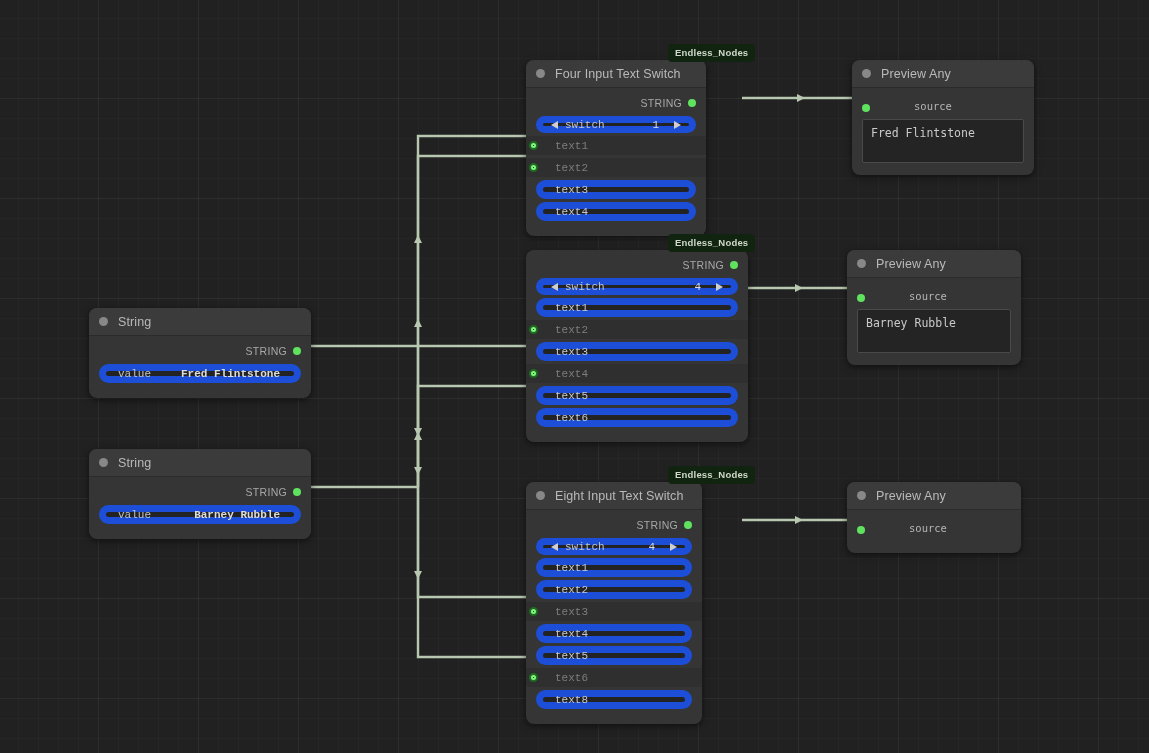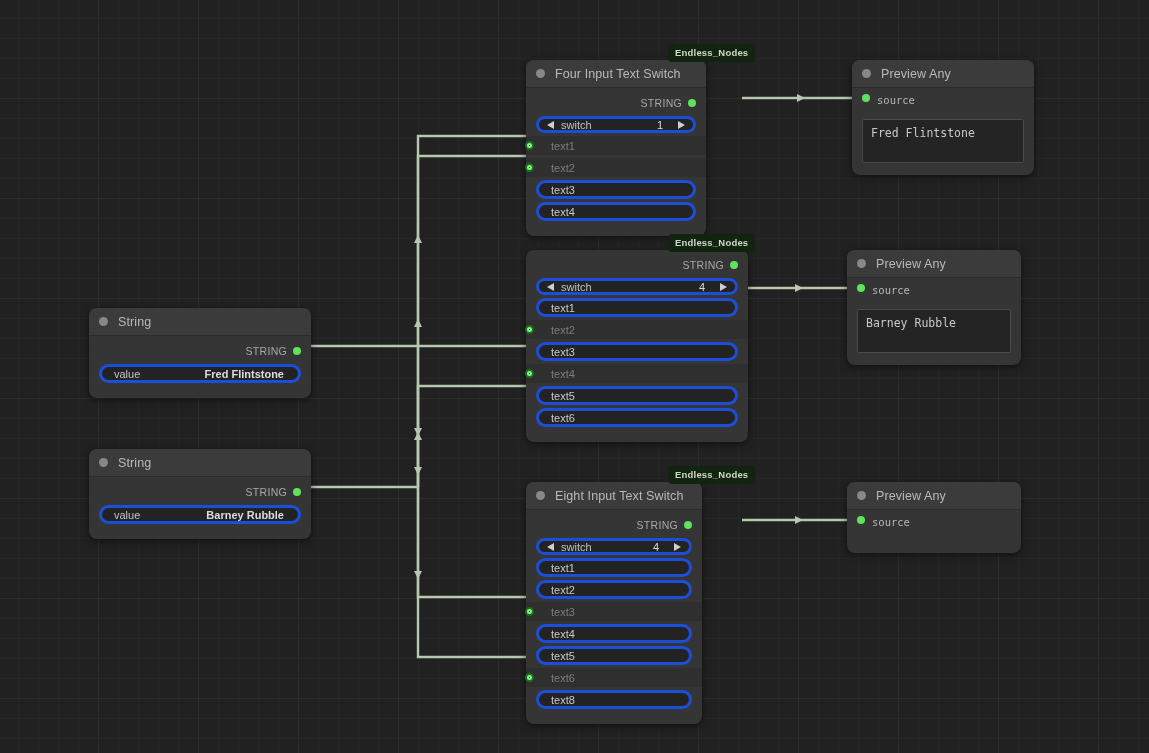--- a/index.html
+++ b/index.html
@@ -101,42 +101,44 @@
   .port-out {
     width: 8px; height: 8px;
     border-radius: 50%;
     background: #5fe35f;
     flex: 0 0 auto;
   }
 
   
   .in-row {
     display: flex;
-    align-items: flex-start;
+    align-items: flex-end;
     height: 18px;
     margin-bottom: 7px;
+    gap: 37px;
   }
   .in-row .port-out { margin-right: 7px; }
   .in-label {
     font-size: 10.5px;
     color: #b5b5b5;
     font-family: "DejaVu Sans Mono", monospace;
   }
 
   
   .widget {
     height: 17px;
     border-radius: 9px;
     background: #232323;
-    border: 3px solid #1d4ed8;
+    border: 7px solid #1d4ed8;
     margin-bottom: 3px;
     display: flex;
     align-items: center;
     box-sizing: border-box;
     position: relative;
+    font-family: Liberation Mono, monospace;
   }
   .widget-label {
     font-size: 11px;
     color: #c3c3c3;
     padding-left: 12px;
     white-space: nowrap;
   }
   .widget-value {
     font-size: 11px;
     color: #dcdcdc;

